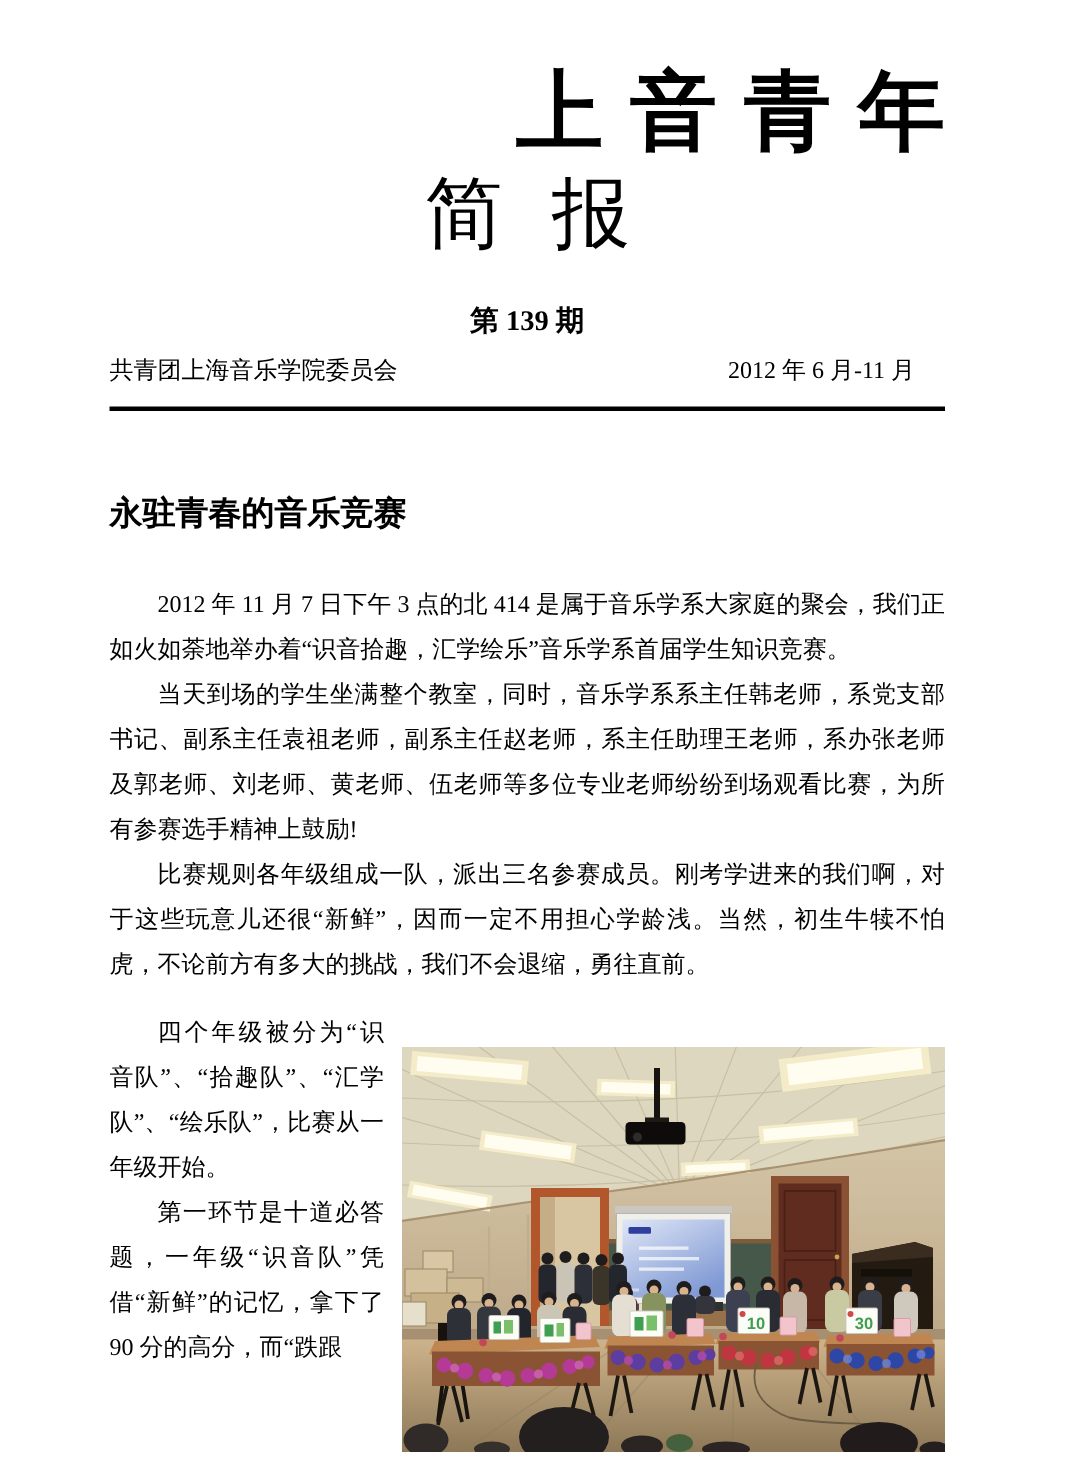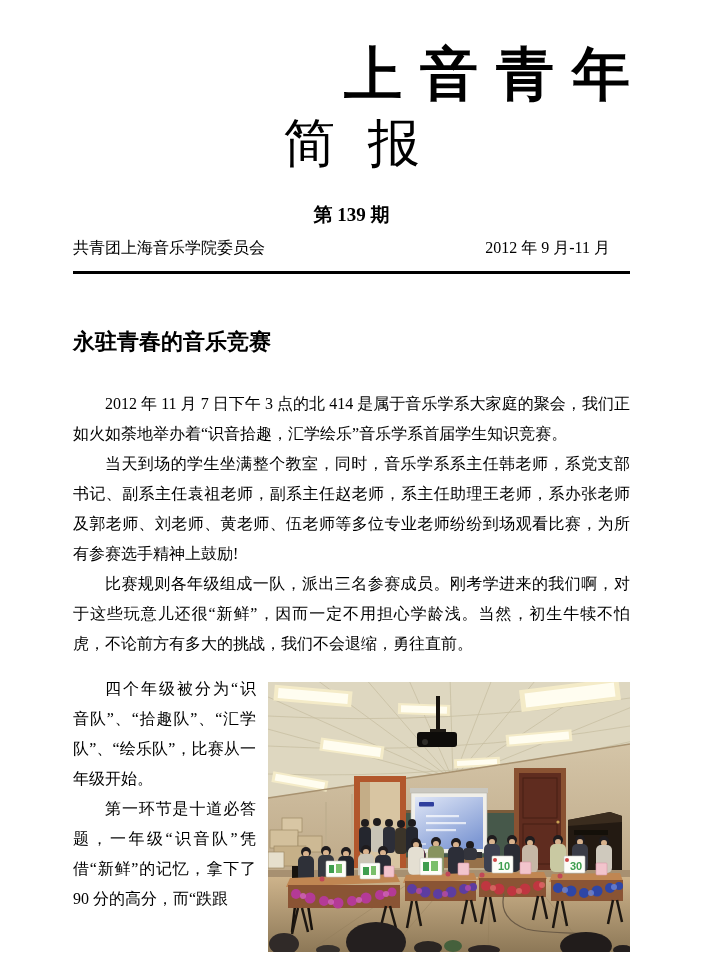--- a/index.html
+++ b/index.html
@@ -27,40 +27,40 @@
   }
   .byline .period{padding-right:20px;}
   .divider{margin-top:13px;height:3px;background:#000;}
   .article-title{
     margin-top:55px;font-size:22px;line-height:26px;font-weight:bold;
   }
   .body-text{margin-top:34px;font-size:16px;line-height:30px;text-align:justify;}
   .body-text p{margin:0;text-indent:2em;}
   .wrap-section{margin-top:15px;}
   .photo-float{
-    float:right;width:362px;height:270px;margin:8px 0 0 12px;
+    float:right;width:362px;height:270px;margin:24px 0 0 12px;
     overflow:hidden;
   }
   .photo-float svg{display:block;}
 </style>
 </head>
 <body>
 
 <div class="page">
   <div class="content">
 
     <div class="masthead">
       <div class="masthead-title"><span>上音青年</span></div>
       <div class="masthead-subtitle">简 报</div>
       <div class="issue">第 139 期</div>
     </div>
 
     <div class="byline">
       <span class="org">共青团上海音乐学院委员会</span>
-      <span class="period">2012 年 9 月-11 月</span>
+      <span class="period">2012 年 6 月-11 月</span>
     </div>
 
     <div class="divider"></div>
 
     <div class="article-title">永驻青春的音乐竞赛</div>
 
     <div class="body-text">
       <p>2012 年 11 月 7 日下午 3 点的北 414 是属于音乐学系大家庭的聚会，我们正如火如荼地举办着“识音拾趣，汇学绘乐”音乐学系首届学生知识竞赛。</p>
       <p>当天到场的学生坐满整个教室，同时，音乐学系系主任韩老师，系党支部书记、副系主任袁祖老师，副系主任赵老师，系主任助理王老师，系办张老师及郭老师、刘老师、黄老师、伍老师等多位专业老师纷纷到场观看比赛，为所有参赛选手精神上鼓励!</p>
       <p>比赛规则各年级组成一队，派出三名参赛成员。刚考学进来的我们啊，对于这些玩意儿还很“新鲜”，因而一定不用担心学龄浅。当然，初生牛犊不怕虎，不论前方有多大的挑战，我们不会退缩，勇往直前。</p>

